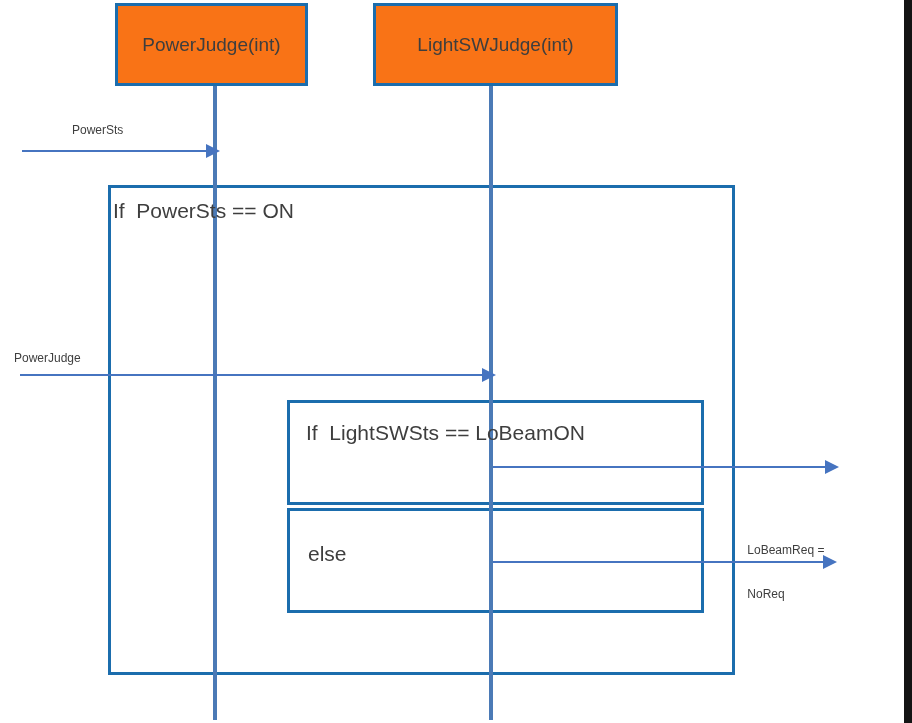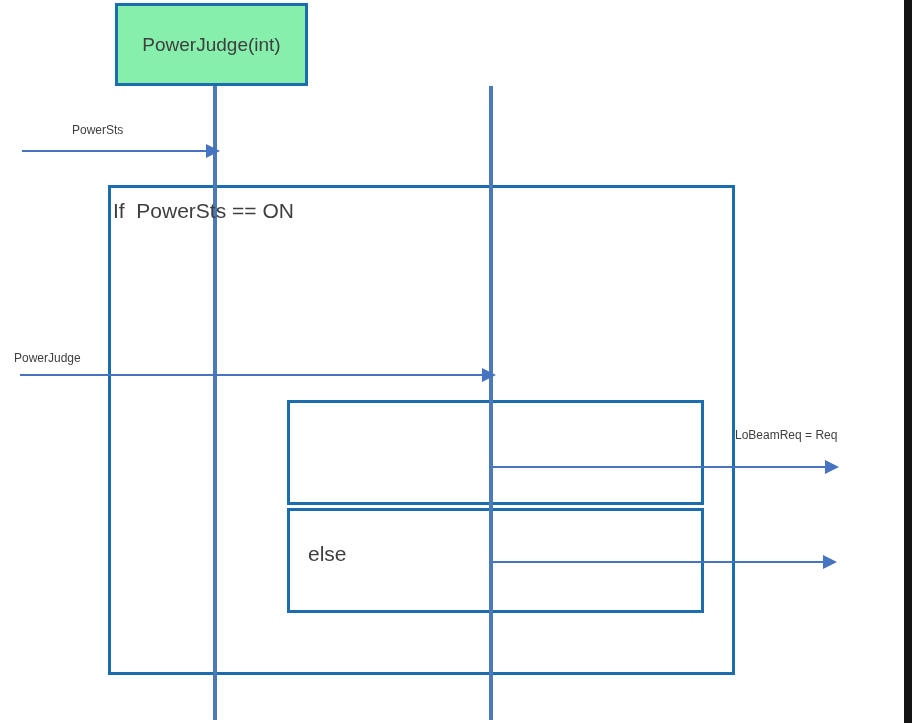--- a/index.html
+++ b/index.html
@@ -11,21 +11,21 @@
     --background:#ffffff;
   }
   *{margin:0;padding:0;box-sizing:border-box;}
   body{background:#fff;font-family:"Liberation Sans",sans-serif;}
   .canvas{
     position:relative;width:912px;height:723px;
     background:var(--background);overflow:hidden;
   }
   .participant{
     position:absolute;border:3px solid var(--box_border);
-    background:#86efac;display:flex;align-items:center;justify-content:center;
+    background:#f97316;display:flex;align-items:center;justify-content:center;
     z-index:3;
   }
   .participant span{
     font-size:19px;color:var(--text);white-space:pre;
   }
   .p1{left:115px;top:3px;width:193px;height:83px;}
   .p2{left:373px;top:3px;width:245px;height:83px;}
   .lifeline{
     position:absolute;width:4px;background:var(--lifeline);z-index:2;
   }
@@ -73,42 +73,49 @@
   }
 </style>
 </head>
 <body>
 
 <div class="canvas">
 
   <div class="participant p1">
     <span>PowerJudge(int)</span>
   </div>
+  <div class="participant p2">
+    <span>LightSWJudge(int)</span>
+  </div>
 
   <div class="lifeline ll1"></div>
   <div class="lifeline ll2"></div>
 
   <div class="fragment frag-outer"></div>
   <div class="guard guard-outer">If  PowerSts == ON</div>
 
   <div class="fragment frag-if"></div>
+  <div class="guard guard-if">If  LightSWSts == LoBeamON</div>
 
   <div class="fragment frag-else"></div>
   <div class="guard guard-else">else</div>
 
   <div class="msg-line line-powersts"></div>
   <div class="msg-head head-powersts"></div>
   <div class="msg-label label-powersts">PowerSts</div>
 
   <div class="msg-line line-lightswsts"></div>
   <div class="msg-head head-lightswsts"></div>
   <div class="msg-label label-lightswsts">PowerJudge</div>
 
   <div class="msg-line line-req"></div>
   <div class="msg-head head-req"></div>
-  <div class="msg-label label-req">LoBeamReq = Req</div>
 
   <div class="msg-line line-noreq"></div>
   <div class="msg-head head-noreq"></div>
+  <div class="msg-label label-noreq">
+    <span>LoBeamReq =</span><br>
+    <span>NoReq</span>
+  </div>
 
   <div class="right-strip"></div>
 
 </div>
 
 </body></html>

